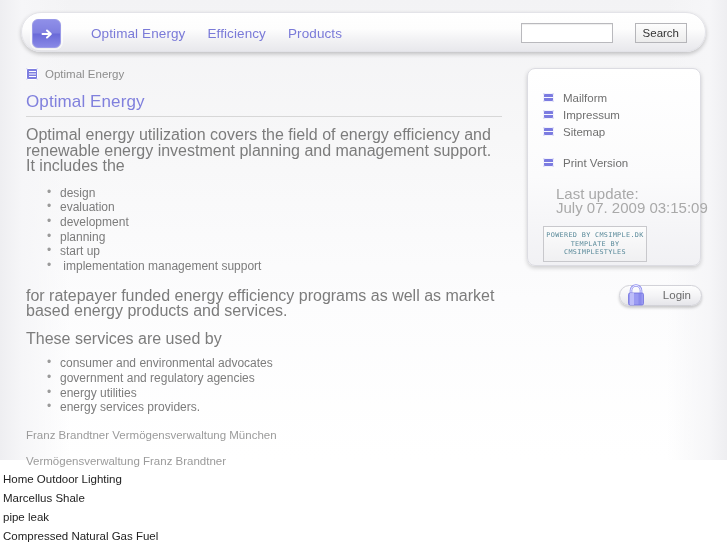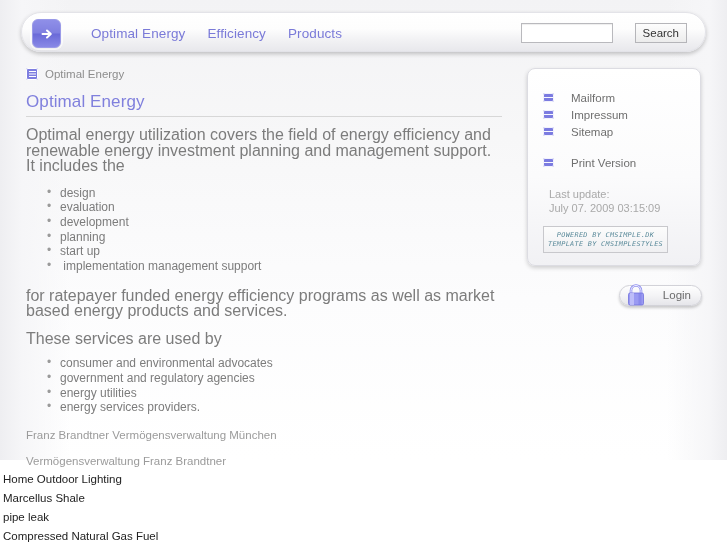--- a/index.html
+++ b/index.html
@@ -213,21 +213,21 @@
     background: linear-gradient(to bottom, #ffffff 0%, #fbfbfc 55%, #f1f1f4 100%);
     border: 1px solid #dcdce2;
     border-radius: 8px;
     box-shadow: 0 2px 4px rgba(0,0,0,0.18);
     z-index: 3;
     box-sizing: border-box;
   }
   .side-link {
     display: flex;
     align-items: center;
-    gap: 17px;
+    gap: 9px;
     margin: 0 0 0 15px;
     font-size: 11.5px;
     color: #6f6f6f;
     cursor: pointer;
     height: 17px;
   }
   #sidebar .side-link:first-of-type { margin-top: 20px; }
   .side-icon {
     width: 11px; height: 9px;
     border-radius: 2px;
@@ -239,37 +239,36 @@
   .side-icon::after {
     content: "";
     position: absolute;
     left: 1px; top: 3.5px;
     width: 9px; height: 1px;
     background: rgba(255,255,255,0.95);
   }
   .side-gap { height: 14px; }
 
   #last-update {
-    margin: 16px 0 0 21px;
-    font-size: 11px;
+    margin: 16px 0 0 28px;
+    font-size: 15px;
     color: #a9a9a9;
     line-height: 14px;
   }
   #last-update div { white-space: nowrap; }
 
   #badge {
     margin: 11px 0 0 15px;
-    width: 125px;
+    width: 104px;
     box-sizing: border-box;
     border: 1px solid #c8c8cc;
     background: linear-gradient(to bottom, #fcfcfc, #f0f0f2);
     padding: 4px 0 4px 0;
     text-align: center;
     cursor: pointer;
-    font-style: italic;
   }
   #badge div {
     font-family: "DejaVu Sans Mono", monospace;
     font-size: 6.5px;
     letter-spacing: 0.3px;
     color: #5a8a9a;
     line-height: 8.5px;
     transform: scaleX(1.05);
   }
 

